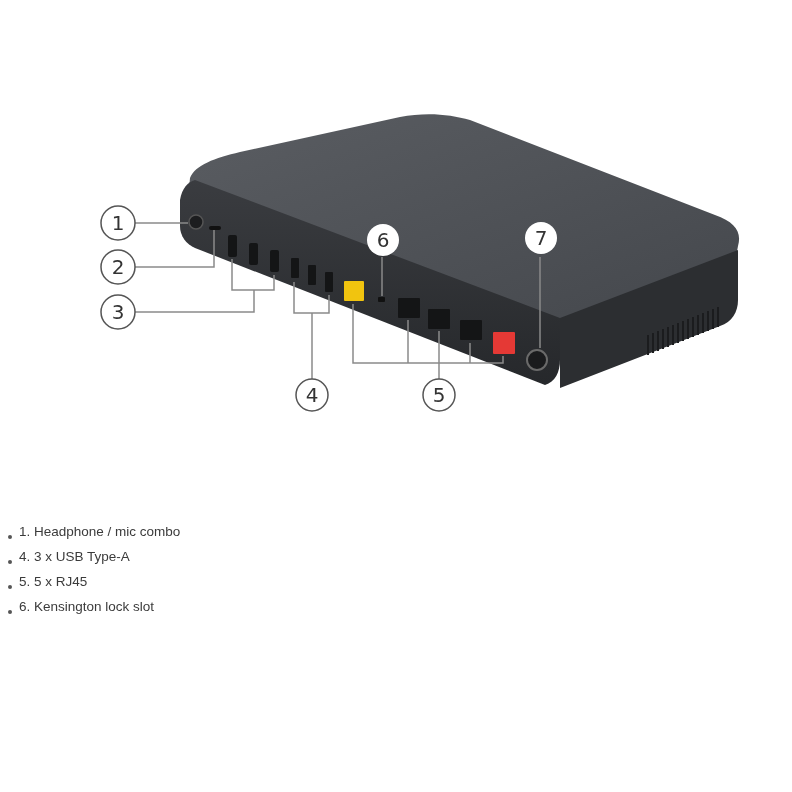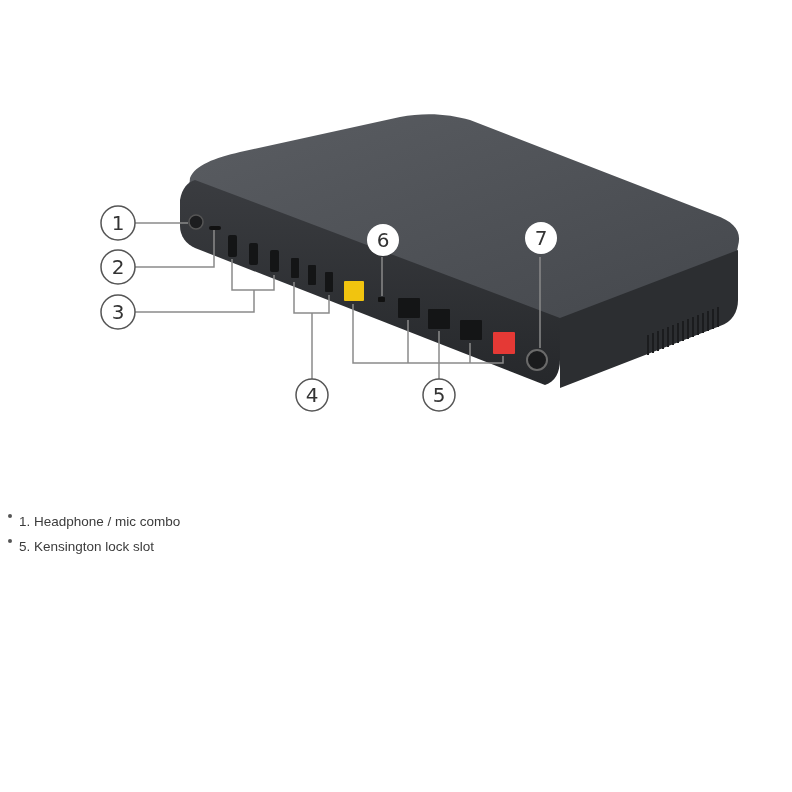--- a/index.html
+++ b/index.html
@@ -1,20 +1,20 @@
 <!DOCTYPE html>
 <html><head>
 <meta charset="utf-8">
 <style>
   html,body{margin:0;padding:0;background:#ffffff;}
   body{width:792px;height:792px;position:relative;overflow:hidden;font-family:"Liberation Sans","DejaVu Sans",sans-serif;}
   #diagram{position:absolute;left:0;top:0;width:792px;height:500px;}
   .callout-label{font-family:"DejaVu Sans",sans-serif;font-size:20px;fill:#333;}
   #legend{position:absolute;left:8px;top:514px;margin:0;padding:0;list-style:none;}
-  #legend li{display:flex;align-items:flex-start;height:25px;font-size:13.5px;color:#3b3b3b;}
+  #legend li{display:flex;align-items:flex-end;height:25px;font-size:13.5px;color:#3b3b3b;}
   #legend .bullet{display:inline-block;width:4px;height:4px;border-radius:50%;background:#555;margin-right:7px;}
 </style>
 </head>
 <body>
 
 <svg id="diagram" viewBox="0 0 792 500" width="792" height="500">
   <defs>
     <linearGradient id="topG" x1="0" y1="0" x2="1" y2="1">
       <stop offset="0" stop-color="#5a5d62"></stop>
       <stop offset="1" stop-color="#44474c"></stop>
@@ -108,15 +108,23 @@
   </g>
 </svg>
 
 <ul id="legend">
   <li>
       <span class="bullet"></span>
       <span>1. Headphone / mic combo</span>
     </li>
   <li>
       <span class="bullet"></span>
-      <span>5. Kensington lock slot</span>
+      <span>4. 3 x USB Type-A</span>
+    </li>
+  <li>
+      <span class="bullet"></span>
+      <span>5. 5 x RJ45</span>
+    </li>
+  <li>
+      <span class="bullet"></span>
+      <span>6. Kensington lock slot</span>
     </li>
 </ul>
 
 </body></html>

